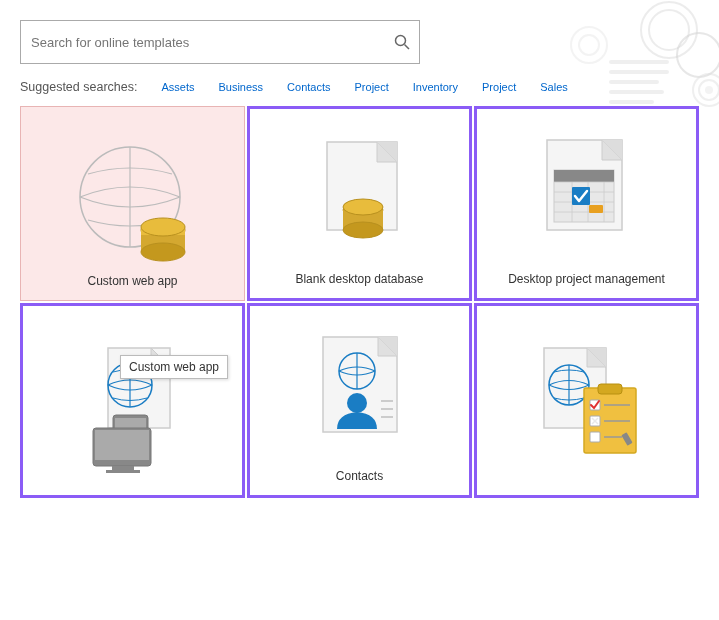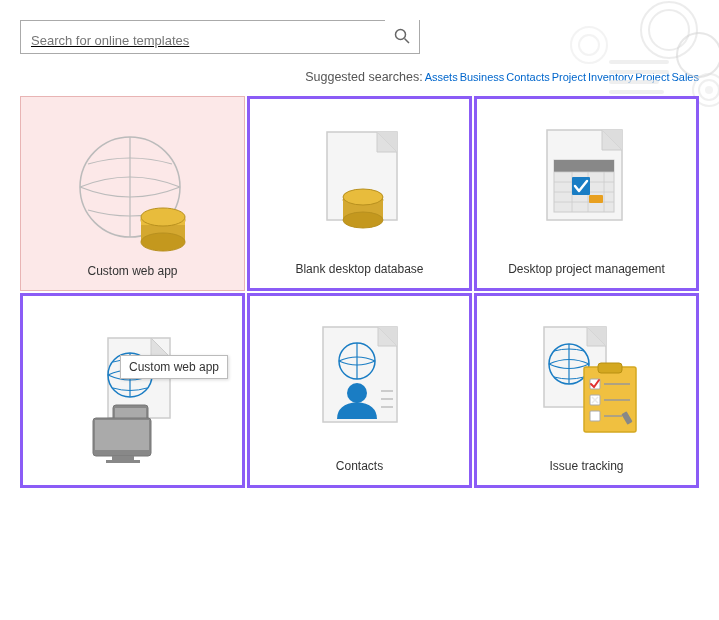--- a/index.html
+++ b/index.html
@@ -12,26 +12,25 @@
       position: relative;
     }
 
     
     .search-area {
       padding: 20px 20px 10px 20px;
     }
 
     .search-box {
       display: flex;
-      align-items: flex-end;
+      align-items: center;
       border: 1px solid #aaa;
       width: 400px;
-      height: 34px;
-      background: #fff;
-      text-decoration: underline;
+      height: 44px;
+      background: #fff;
     }
 
     .search-input {
       border: none;
       outline: none;
       flex: 1;
       padding: 5px 10px;
       font-size: 13px;
       color: #666;
       background: transparent;
@@ -48,24 +47,23 @@
       justify-content: center;
       color: #666;
       font-size: 16px;
     }
 
     
     .suggested-area {
       padding: 6px 20px 12px 20px;
       display: flex;
       align-items: center;
-      gap: 2px;
+      gap: 24px;
       font-size: 12.5px;
       flex-wrap: wrap;
-      justify-content: flex-end;
     }
 
     .suggested-label {
       color: #555;
     }
 
     .suggested-link {
       color: #0066cc;
       cursor: pointer;
       text-decoration: none;
@@ -342,18 +340,17 @@
         <line x1="86" y1="78" x2="80" y2="84" stroke="#e8e8e8" stroke-width="1.5"></line>
         <line x1="92" y1="81" x2="118" y2="81" stroke="#999" stroke-width="1.5"></line>
 
         <rect x="78" y="92" width="10" height="10" rx="1" fill="white" stroke="#aaa" stroke-width="1"></rect>
 
         <line x1="92" y1="97" x2="110" y2="97" stroke="#999" stroke-width="1.5"></line>
 
         <rect x="112" y="93" width="6" height="12" rx="1" fill="#888" transform="rotate(-30 115 99)"></rect>
       </svg>
     </div>
-    <div class="template-label">Issue tracking</div>
   </div>
 
 </div>
 
 <div class="tooltip">Custom web app</div>
 
 </body></html>

